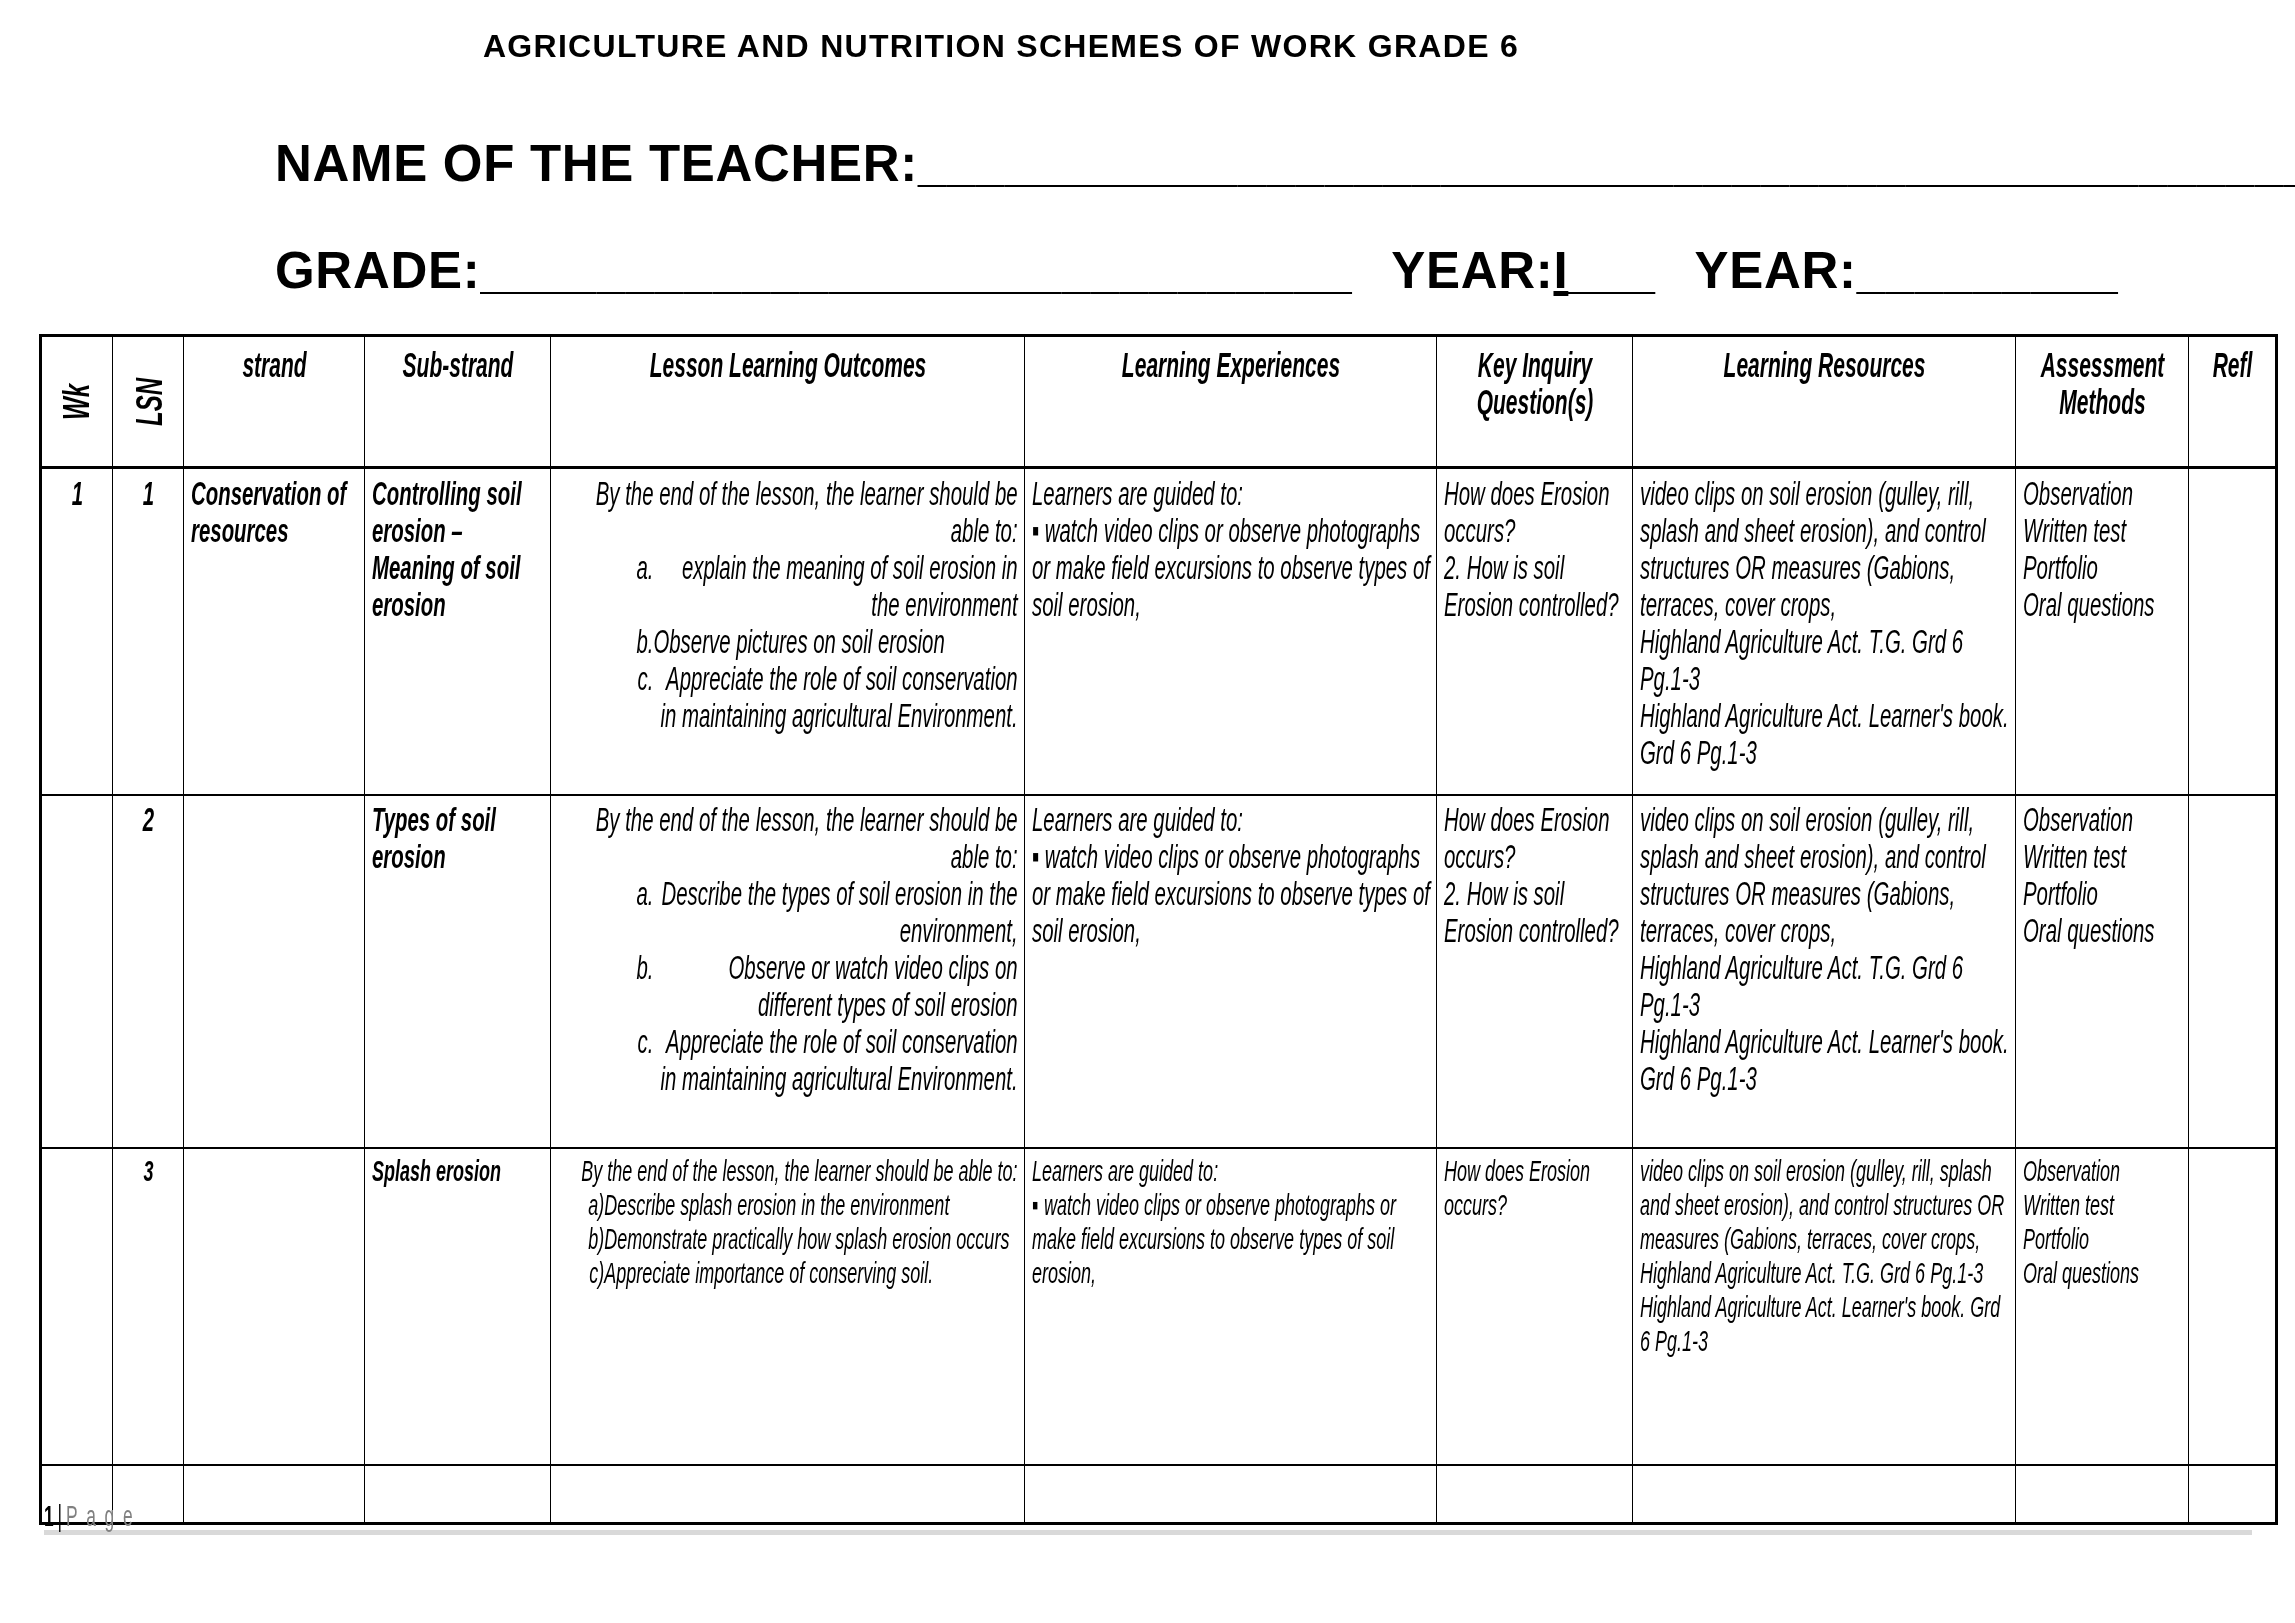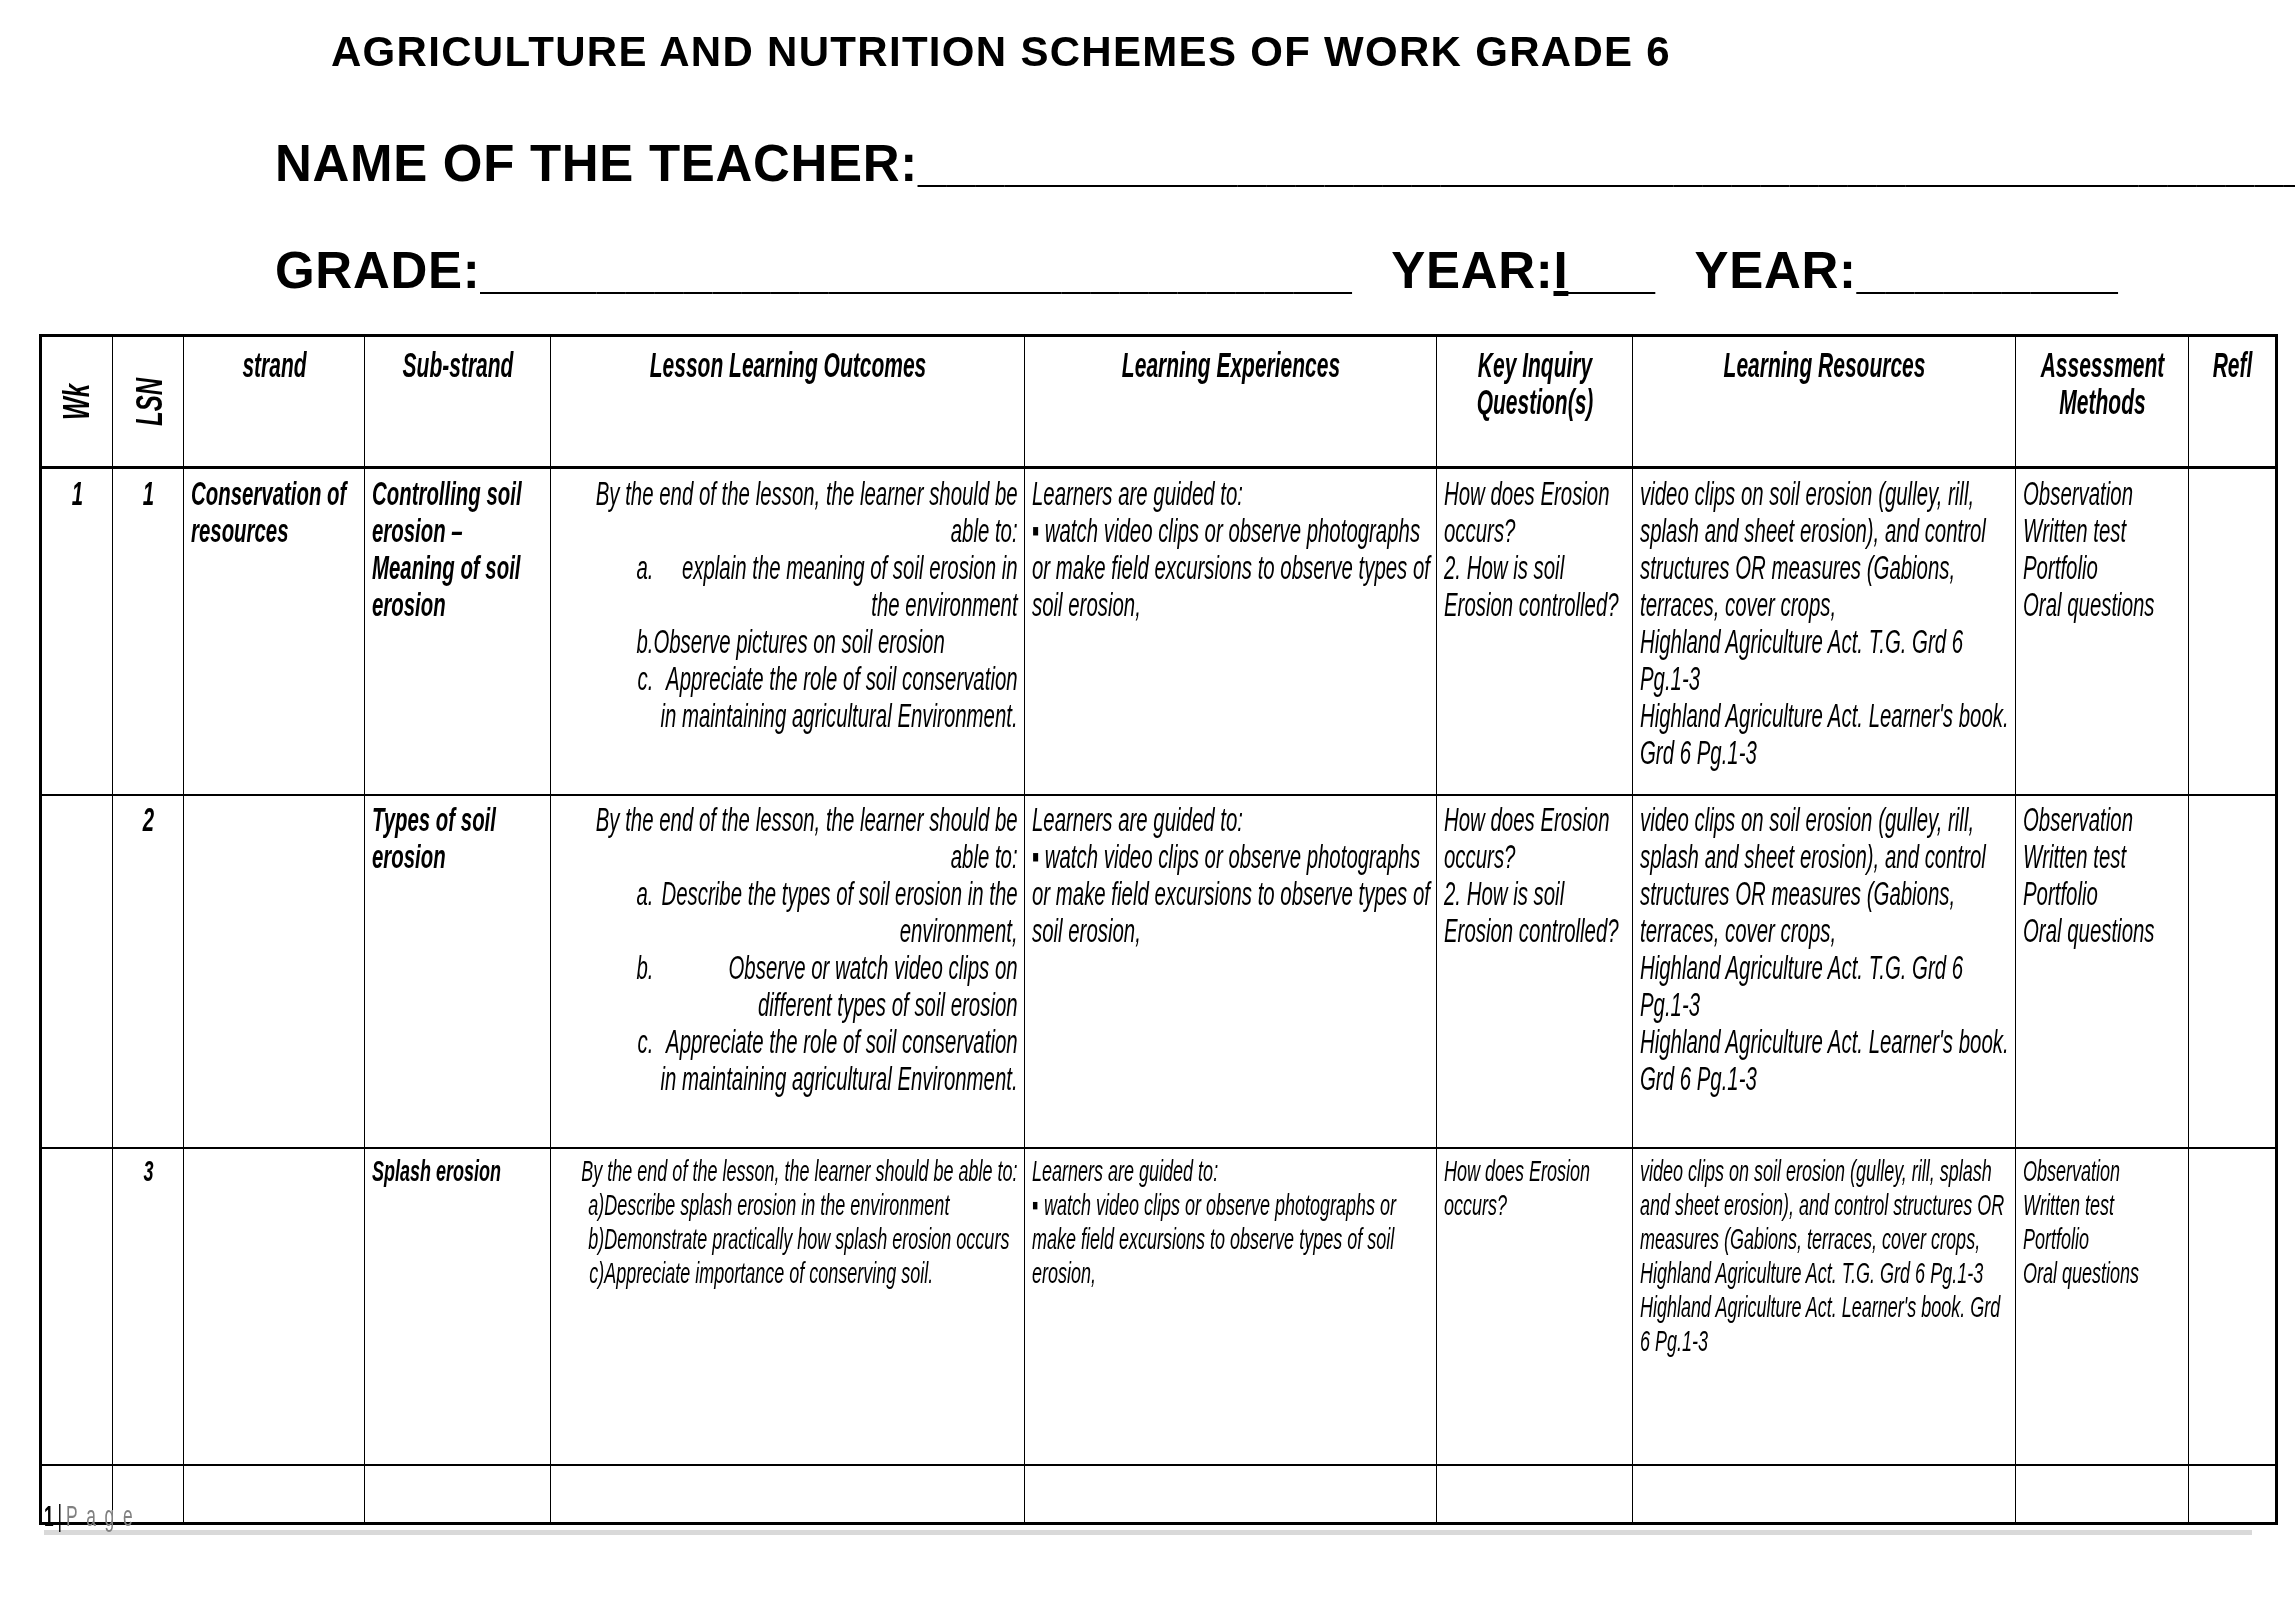--- a/index.html
+++ b/index.html
@@ -3,21 +3,21 @@
 <meta charset="utf-8">
 <style>
   html,body{margin:0;padding:0;}
   body{
     width:2295px;height:1623px;background:#ffffff;color:#000;
     font-family:"Liberation Sans", sans-serif;position:relative;overflow:hidden;
   }
   
   .doc-title{
     position:absolute;top:27.5px;left:0;width:2002px;text-align:center;
-    font-size:42px;font-weight:bold;letter-spacing:1.3px;white-space:nowrap;
+    font-size:32px;font-weight:bold;letter-spacing:1.3px;white-space:nowrap;
   }
   .hline{position:absolute;left:275px;font-size:51px;font-weight:bold;white-space:nowrap;letter-spacing:0.7px;}
   .hline.teacher{top:134px;}
   .hline.school{top:241px;}
   .hline .gap{display:inline-block;width:39px;}
   .uline{text-decoration:underline;}
   
   .cx{transform:scaleX(0.6);transform-origin:0 0;width:166.67%;font-size:34px;line-height:37px;}
   
   .tblwrap{position:absolute;left:39px;top:334px;}

